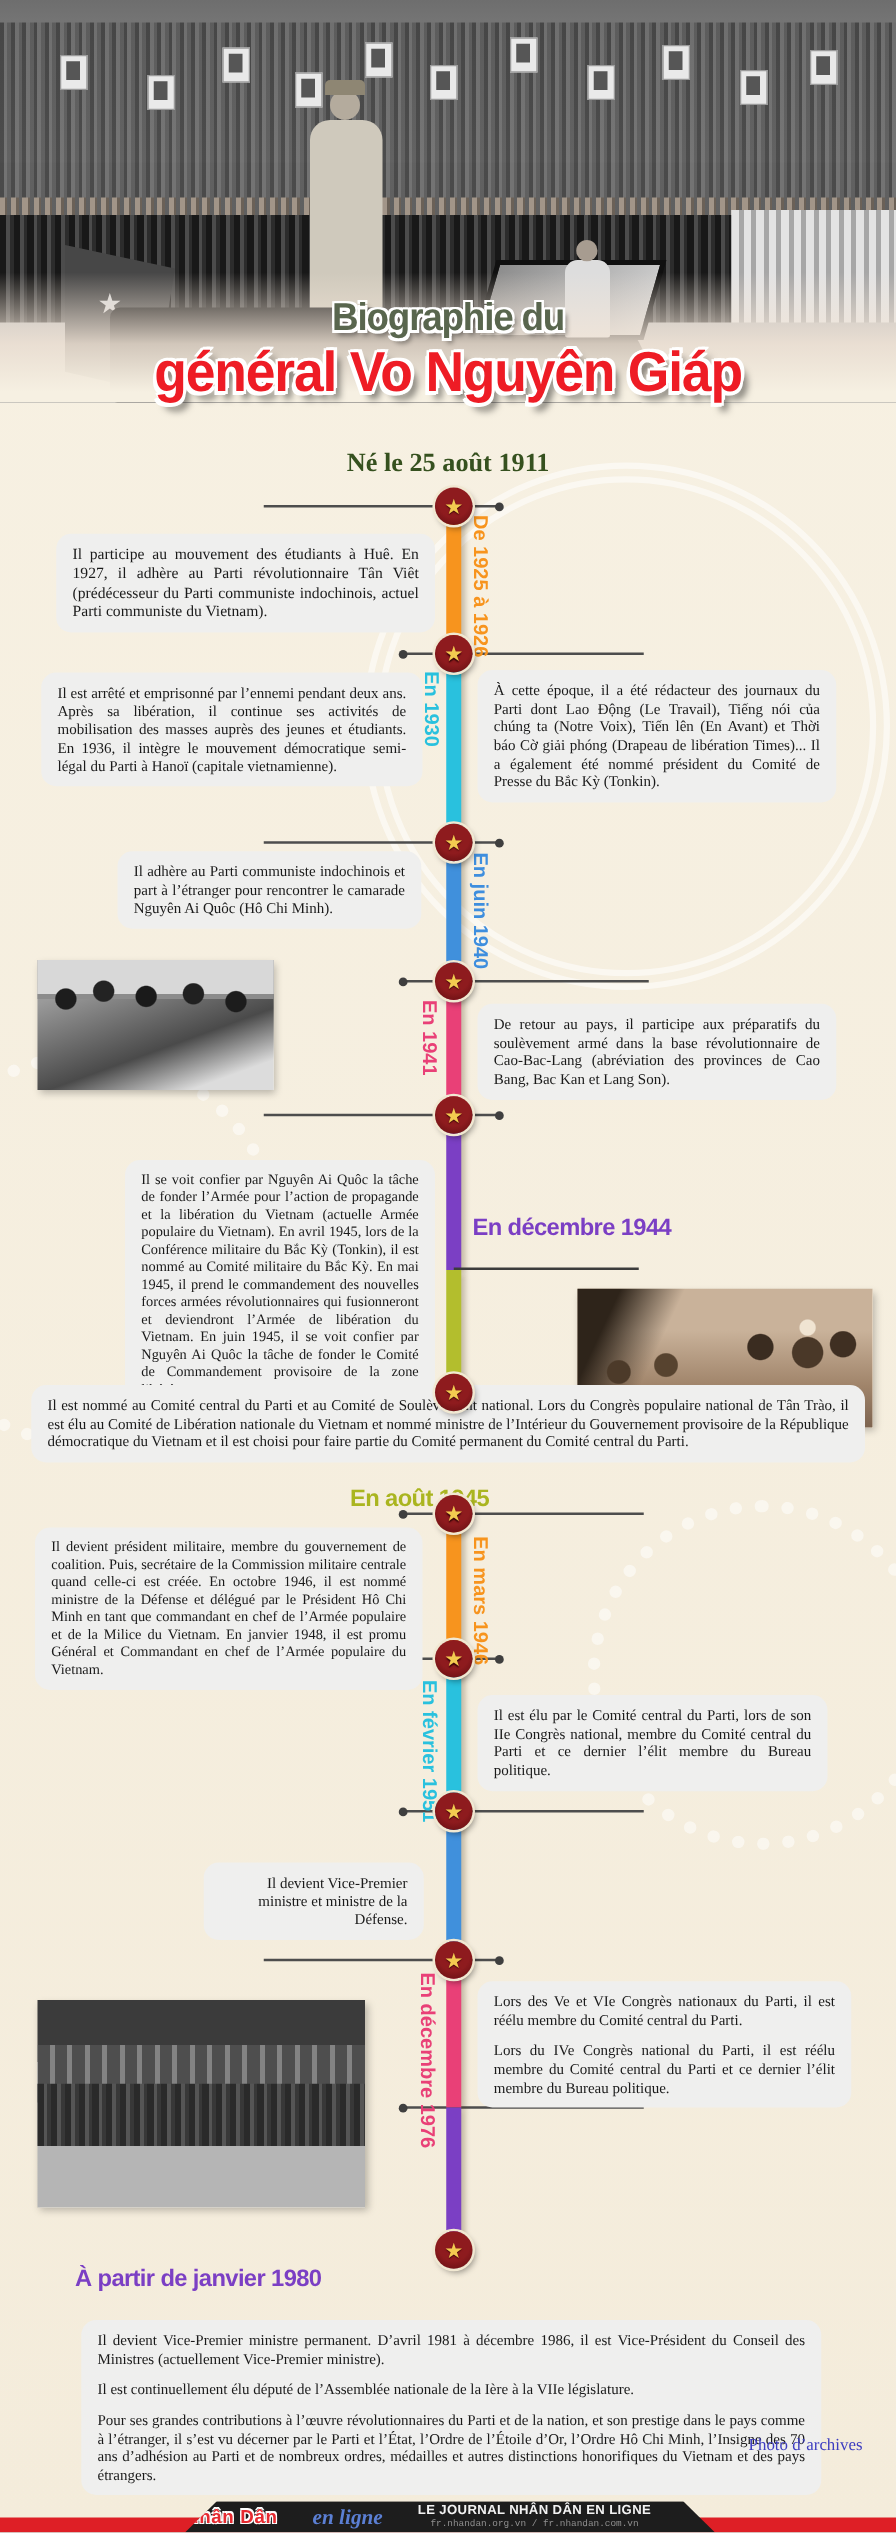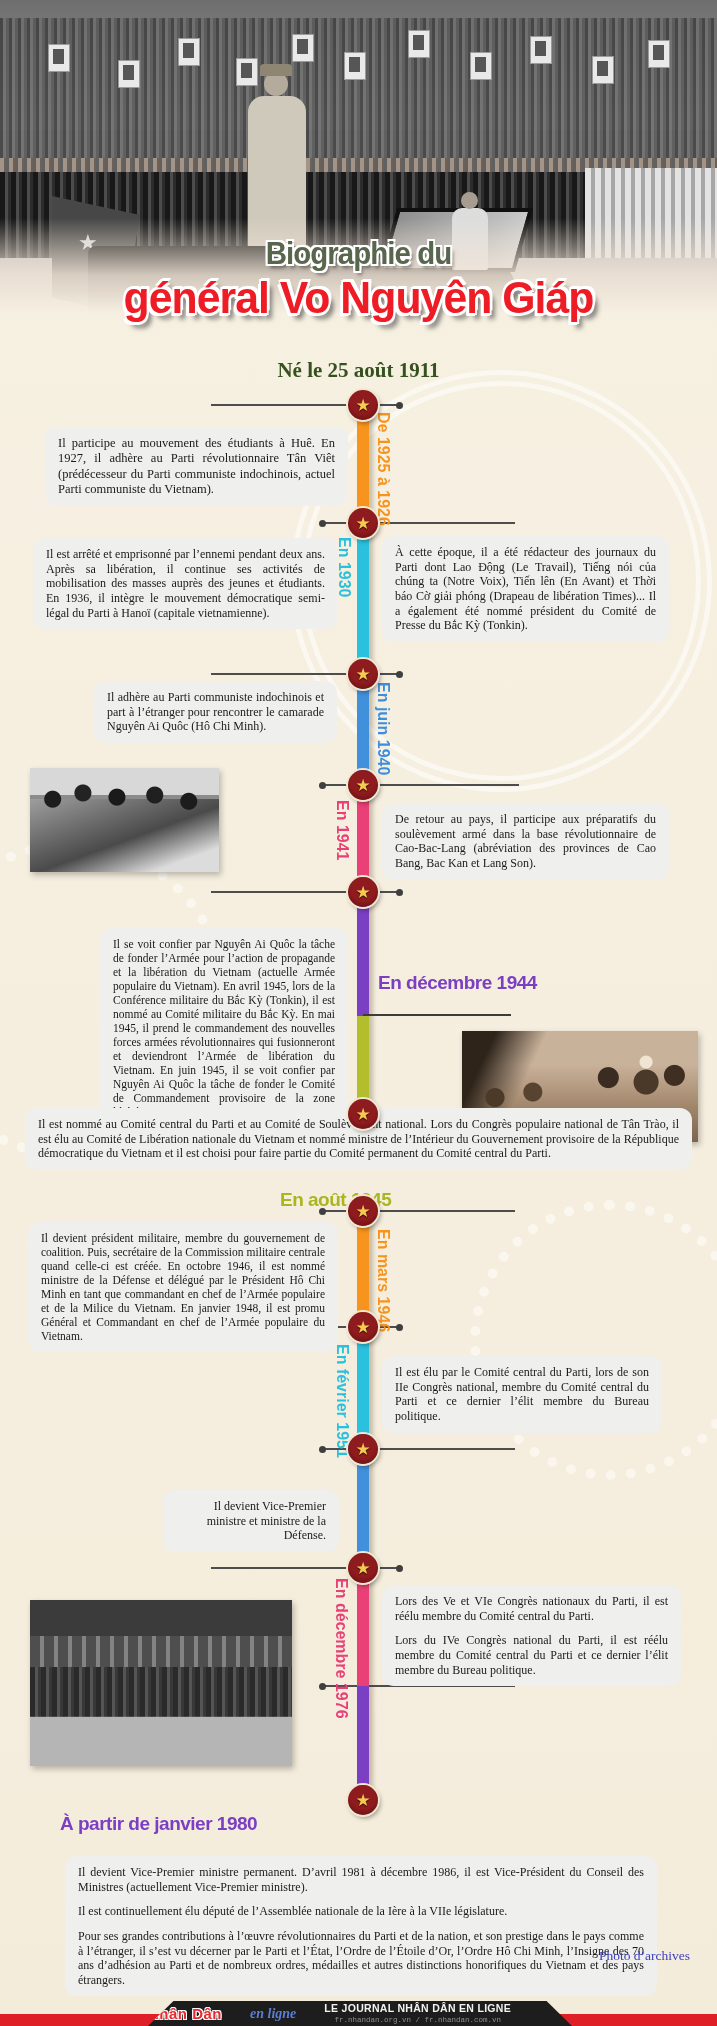--- a/index.html
+++ b/index.html
@@ -104,21 +104,21 @@
   .photo-credit{position:absolute;right:27px;top:1948px;z-index:4;color:#3d3dc0;
       font-family:"Liberation Serif",serif;font-size:13.5px;}
 
   
   .red-stripe{position:absolute;left:0;top:2014px;width:717px;height:12px;background:#de1f26;z-index:5;}
   .black-band{position:absolute;left:148px;top:2001px;width:424px;height:25px;background:#1d1d1d;z-index:6;
       clip-path:polygon(0 100%,6% 0,94% 0,100% 100%);
       display:flex;align-items:center;justify-content:flex-start;gap:28px;}
   .logo-nd{font-family:"Liberation Sans",sans-serif;font-weight:700;font-size:15px;color:#e62a30;
       text-shadow:-1px -1px 0 #fff,1px -1px 0 #fff,-1px 1px 0 #fff,1px 1px 0 #fff;letter-spacing:.5px;}
-  .logo-en{font-family:"Liberation Serif",serif;font-style:italic;font-weight:700;font-size:14px;color:#5b7fd4;}
+  .logo-en{font-family:"Liberation Serif",serif;font-style:italic;font-weight:700;font-size:17px;color:#5b7fd4;}
   .journal-col{display:flex;flex-direction:column;align-items:center;line-height:1.1;}
   .journal-title{font-family:"Liberation Sans",sans-serif;font-weight:700;font-size:10.5px;color:#f2f2f2;letter-spacing:.3px;}
   .urls{font-family:Liberation Mono, monospace;font-size:7.5px;color:#8f8f8f;margin-top:1px;}
 </style>
 </head>
 <body>
 
 <div class="page">
 
   <div class="ring" style="left:290px;top:370px;width:390px;height:390px;"></div>

